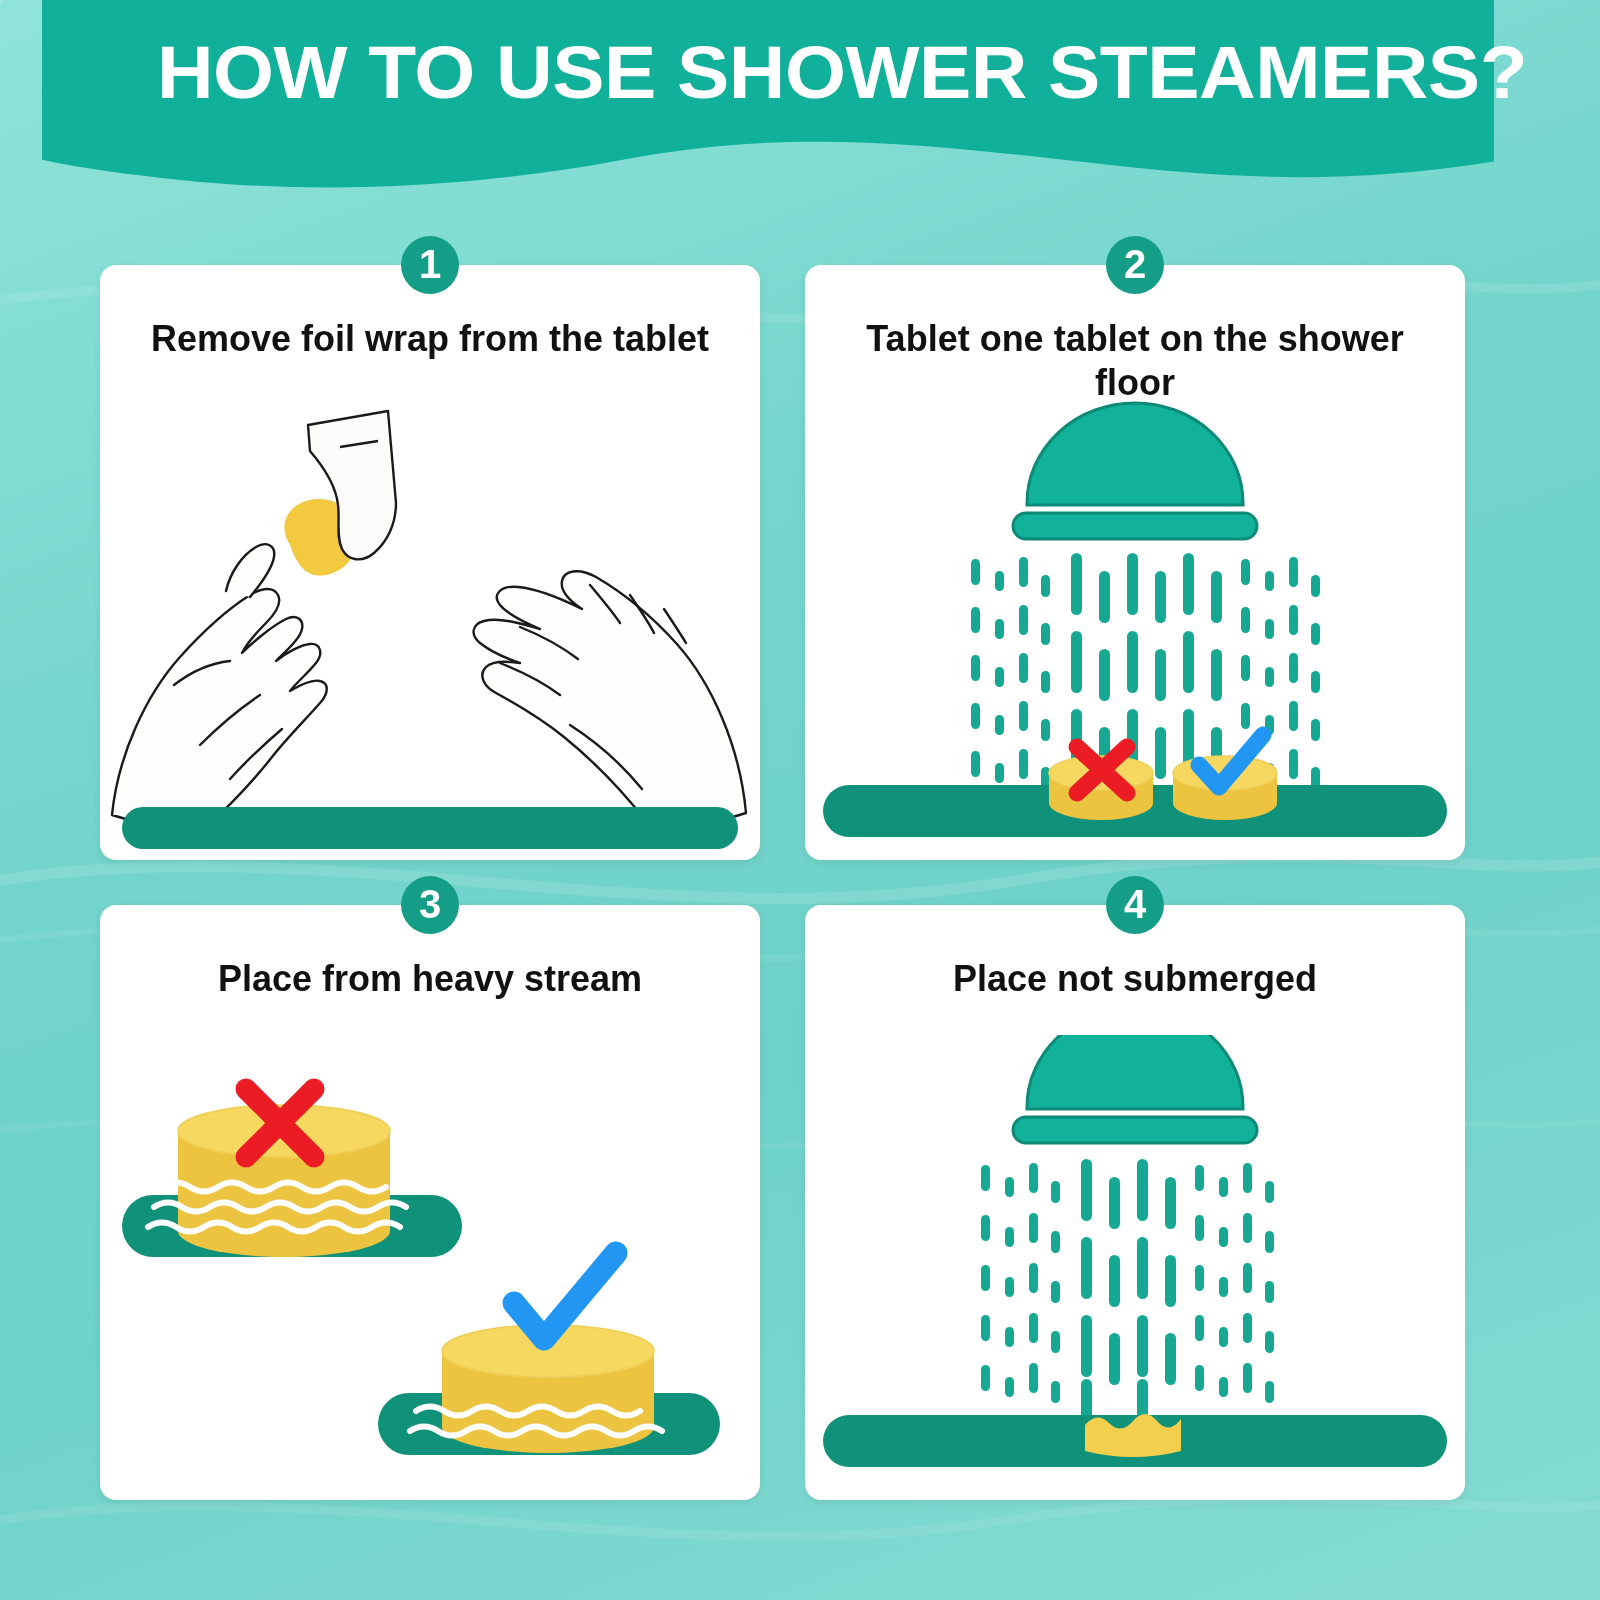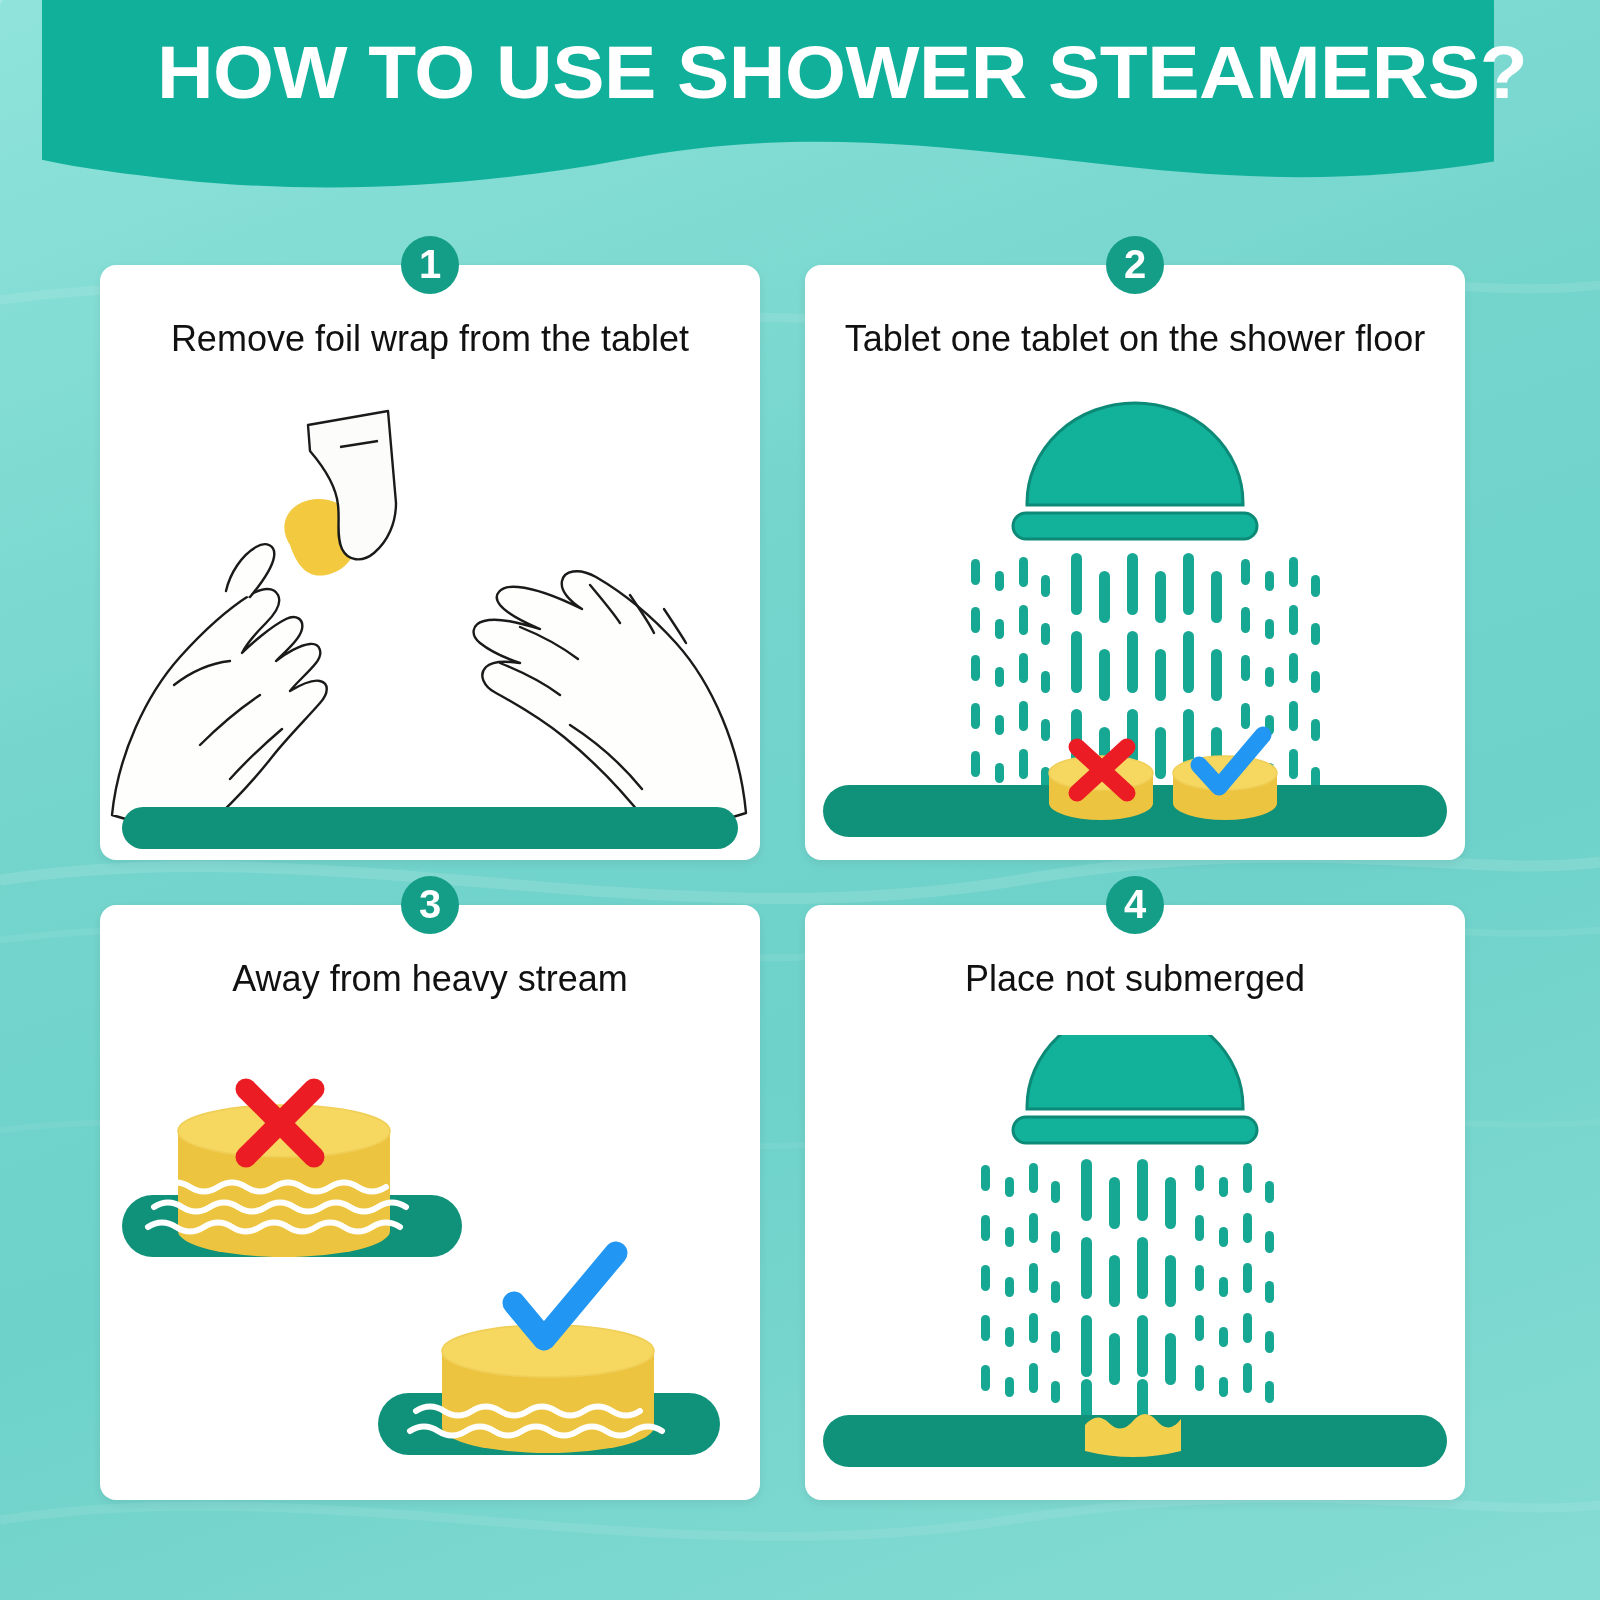--- a/index.html
+++ b/index.html
@@ -65,21 +65,21 @@
     font-weight:bold;
     line-height:56px;
     text-align:center;
   }
   .card-title{
     position:absolute;
     top:52px; left:30px; width:600px;
     text-align:center;
     color:#111111;
     font-size:36px;
-    font-weight:normal;
+    font-weight:bold;
     line-height:1.22;
   }
   .art{ position:absolute; left:0; top:130px; width:660px; height:460px; }
 </style>
 </head>
 <body>
 
 <div id="bg-gradient"></div>
 
 <svg id="bg-waves" viewBox="0 0 1600 1600" preserveAspectRatio="none">
@@ -246,21 +246,21 @@
           <path d="M394,370 L414,392 L458,340" fill="none" stroke="#2196f3" stroke-width="17" stroke-linecap="round" stroke-linejoin="round"></path>
         </g>
       </svg>
     </div>
   </div>
 
   <div class="card-row">
 
     <div class="card">
       <div class="badge">3</div>
-      <div class="card-title">Away from heavy stream</div>
+      <div class="card-title">Place from heavy stream</div>
       <svg class="art" viewBox="0 0 660 460">
 
         <g>
           <rect x="22" y="160" width="340" height="62" rx="31" fill="#109179"></rect>
           <path d="M78,96 L78,196 A106,26 0 0 0 290,196 L290,96 Z" fill="#edc43f"></path>
           <ellipse cx="184" cy="96" rx="106" ry="26" fill="#f6d760"></ellipse>
           <ellipse cx="184" cy="96" rx="106" ry="26" fill="none" stroke="#f0cf58" stroke-width="1.6"></ellipse>
           <g stroke="#ffffff" stroke-width="6" fill="none" stroke-linecap="round">
             <path d="M62,152 q14,-9 28,0 t28,0 t28,0 t28,0 t28,0 t28,0 t28,0 t28,0"></path>
             <path d="M54,172 q14,-9 28,0 t28,0 t28,0 t28,0 t28,0 t28,0 t28,0 t28,0 t28,0"></path>

